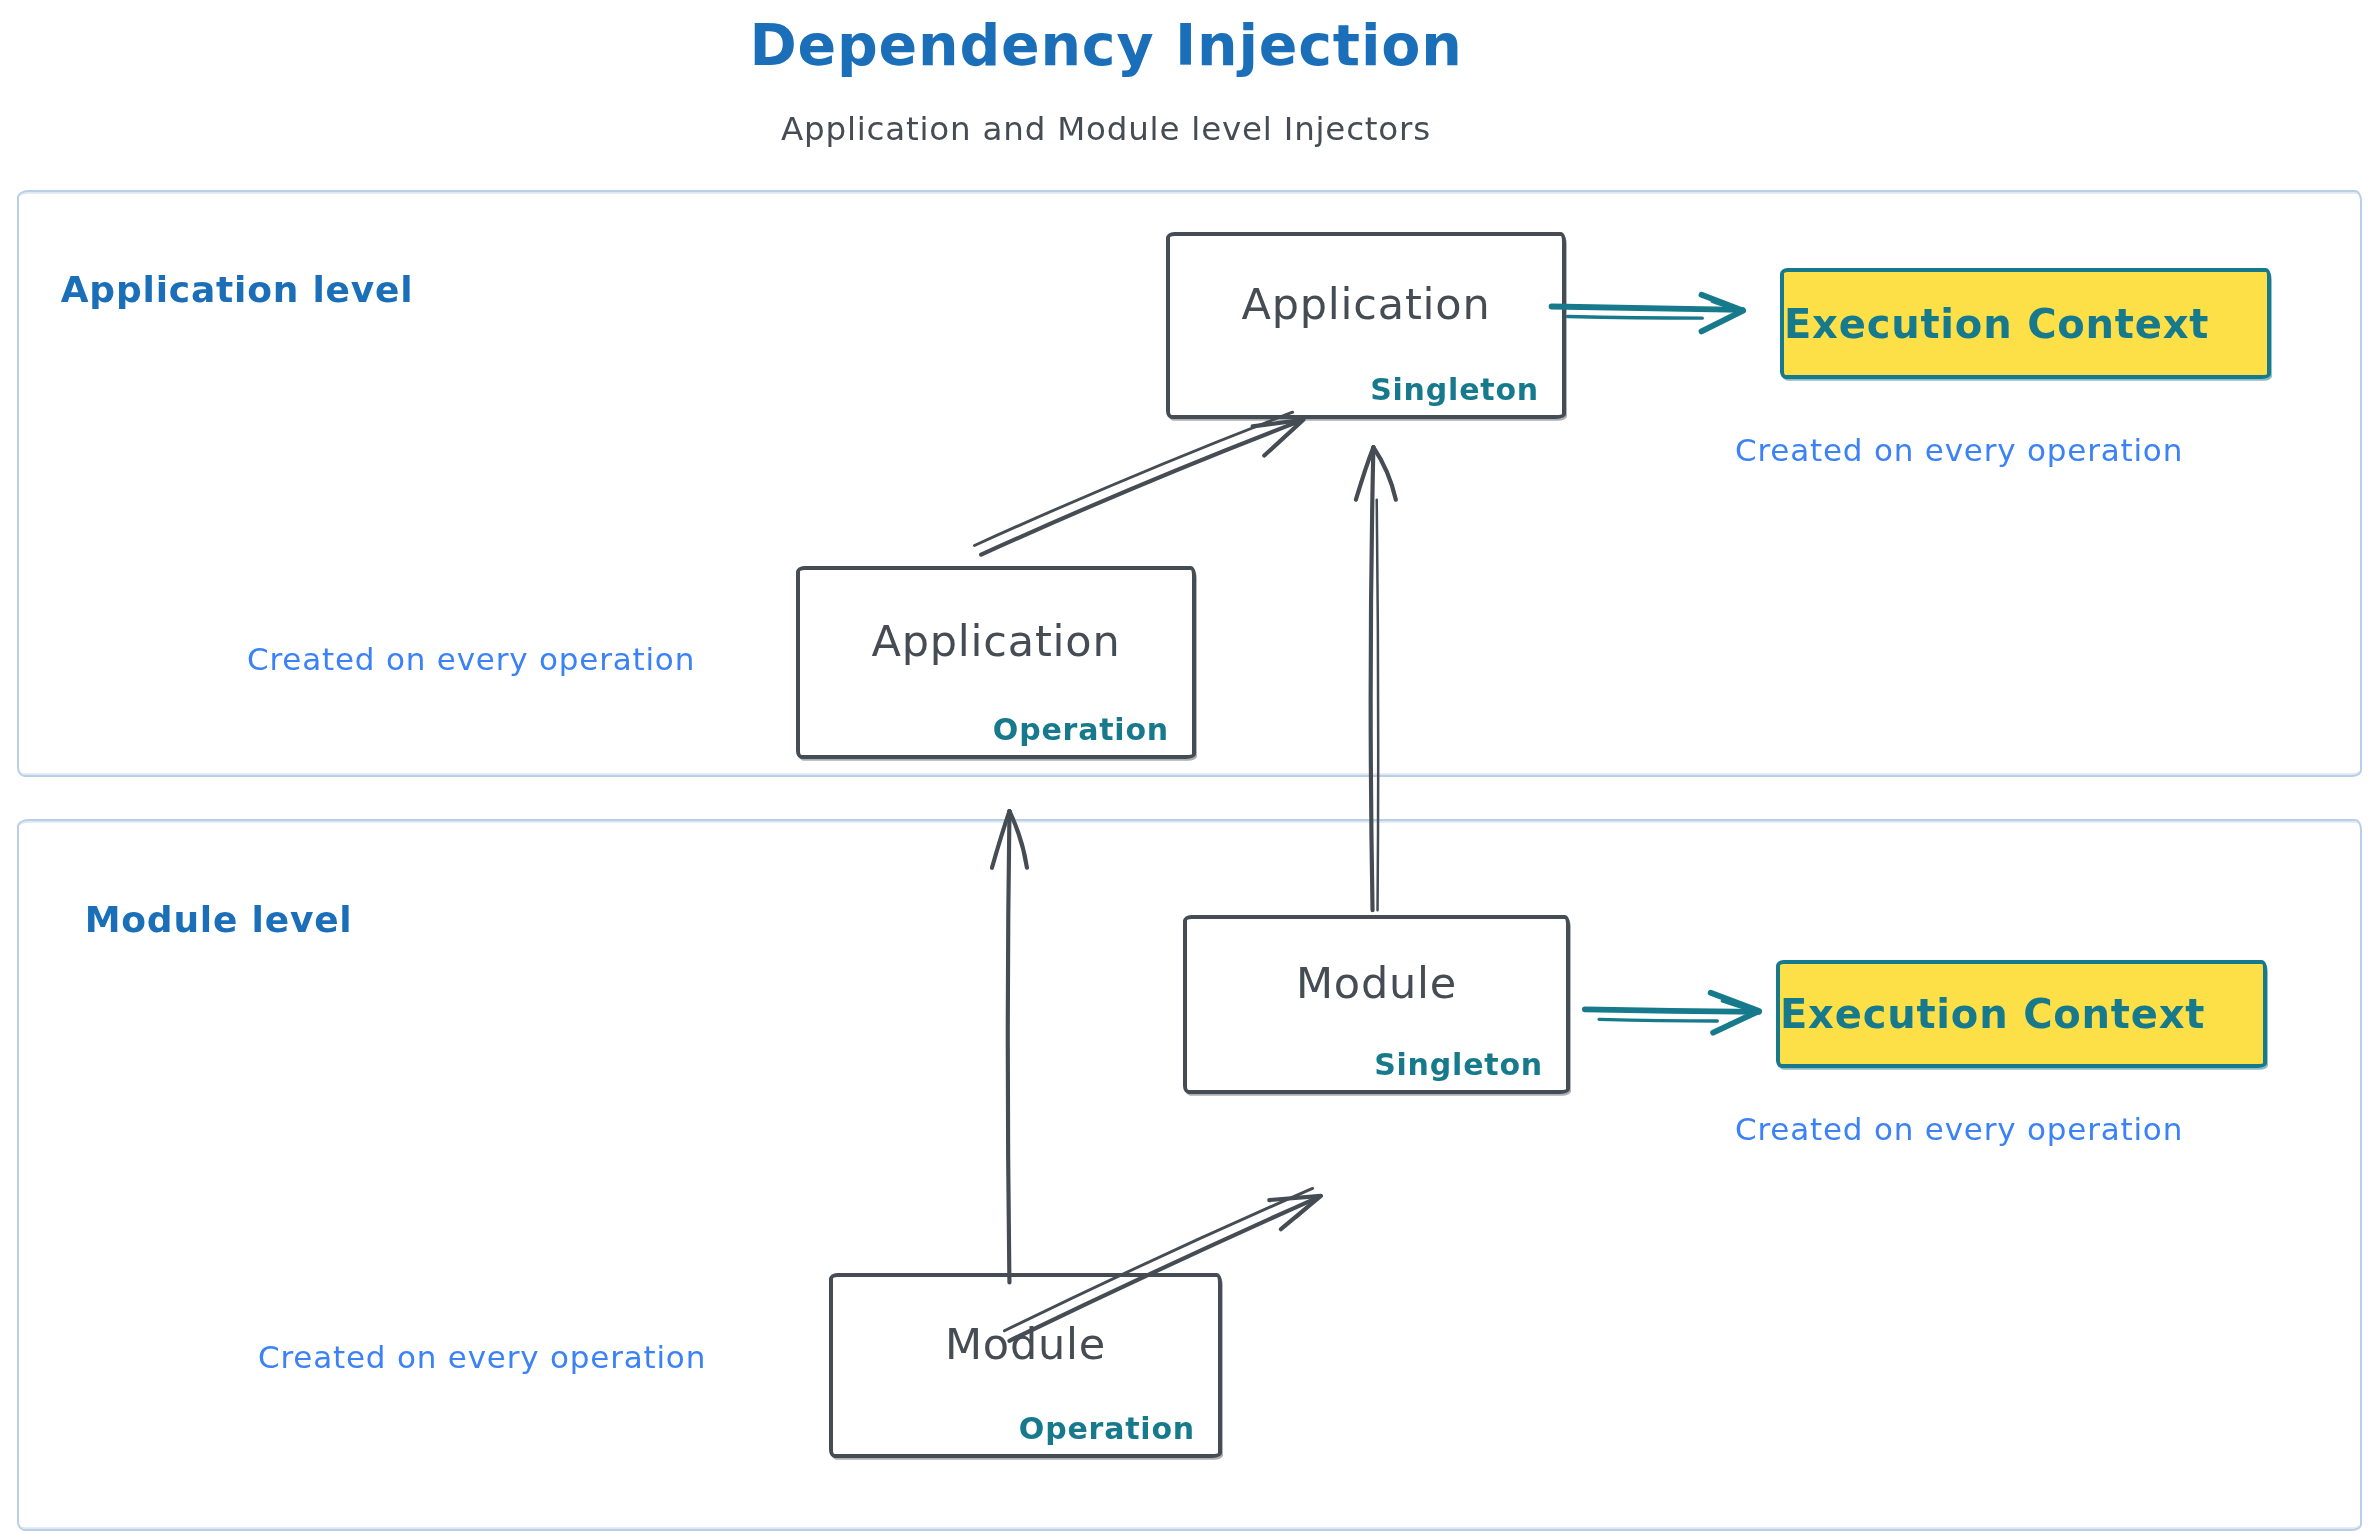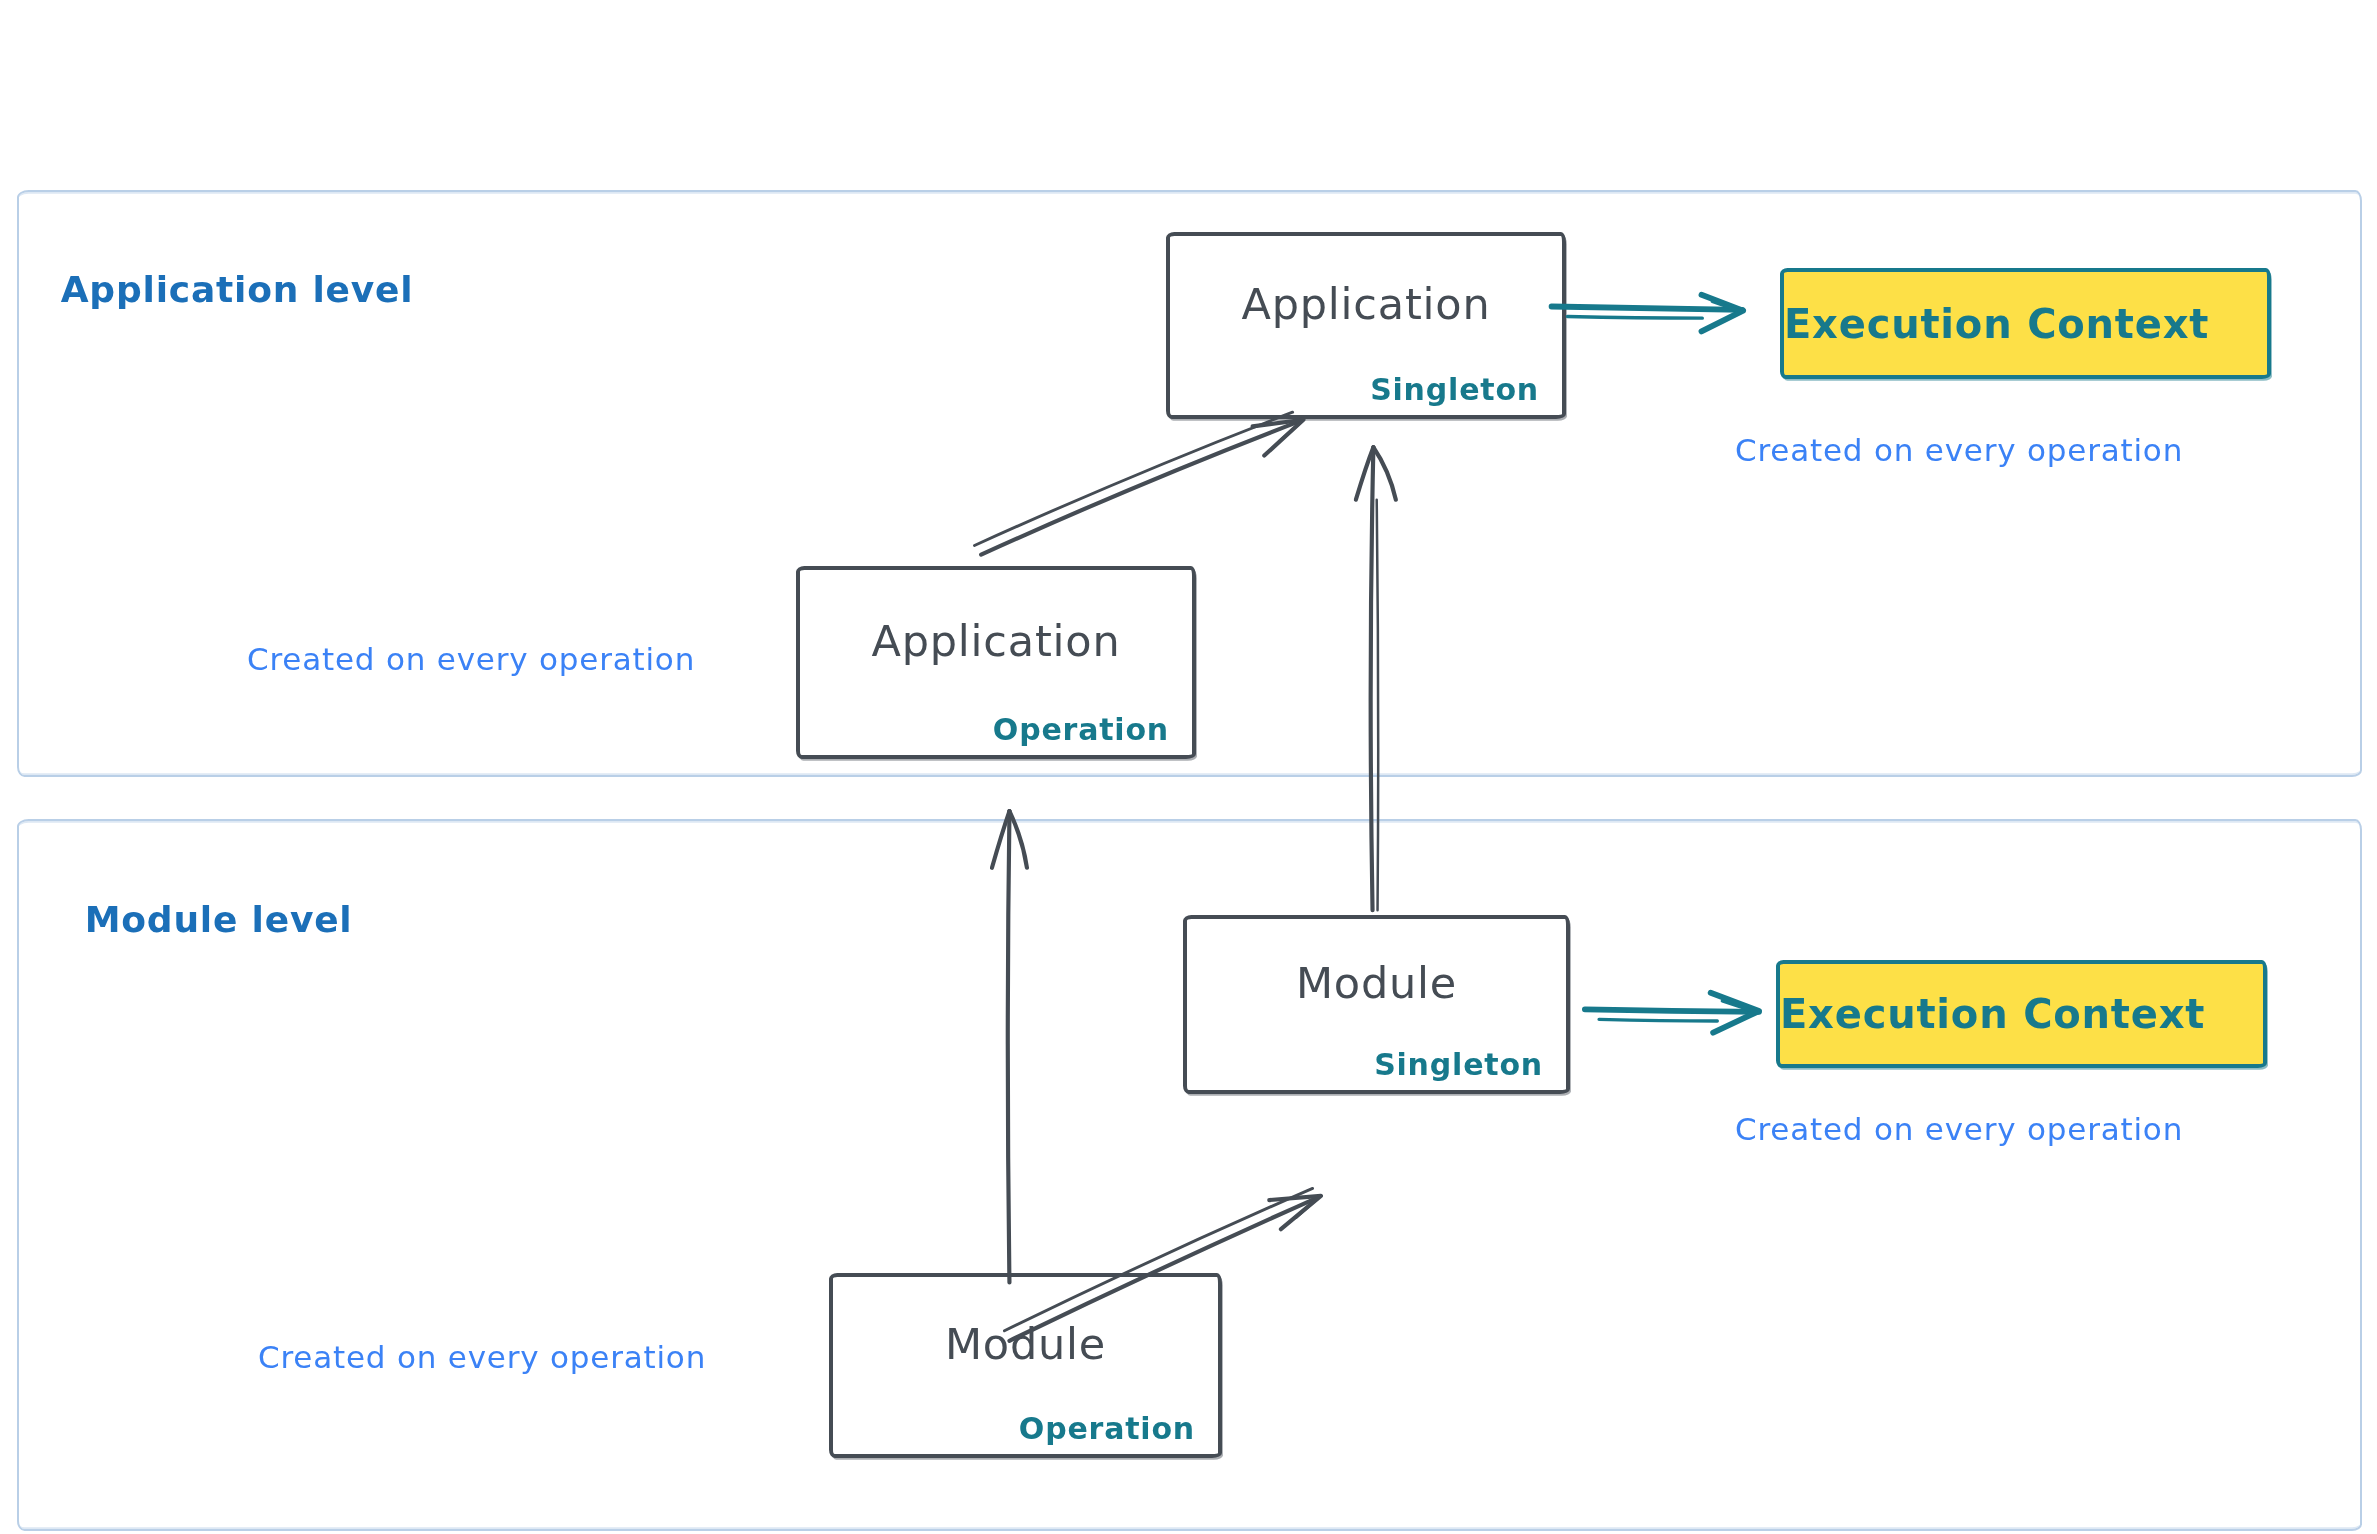--- a/index.html
+++ b/index.html
@@ -74,20 +74,22 @@
   
   .arrows{position:absolute;left:0;top:0;width:2377px;height:1534px;pointer-events:none;}
   .stroke-ink{stroke:#454c54;fill:none;stroke-linecap:round;stroke-linejoin:round;}
   .stroke-teal{stroke:#17798c;fill:none;stroke-linecap:round;stroke-linejoin:round;}
 </style>
 </head>
 <body>
 
 <div class="canvas">
 
+  <div class="title">Dependency Injection</div>
+  <div class="subtitle">Application and Module level Injectors</div>
 
   <div class="level level-app">
     <div class="level-label">Application level</div>
   </div>
 
   <div class="level level-module">
     <div class="level-label">Module level</div>
   </div>
 
   <div class="node n-app-singleton">

